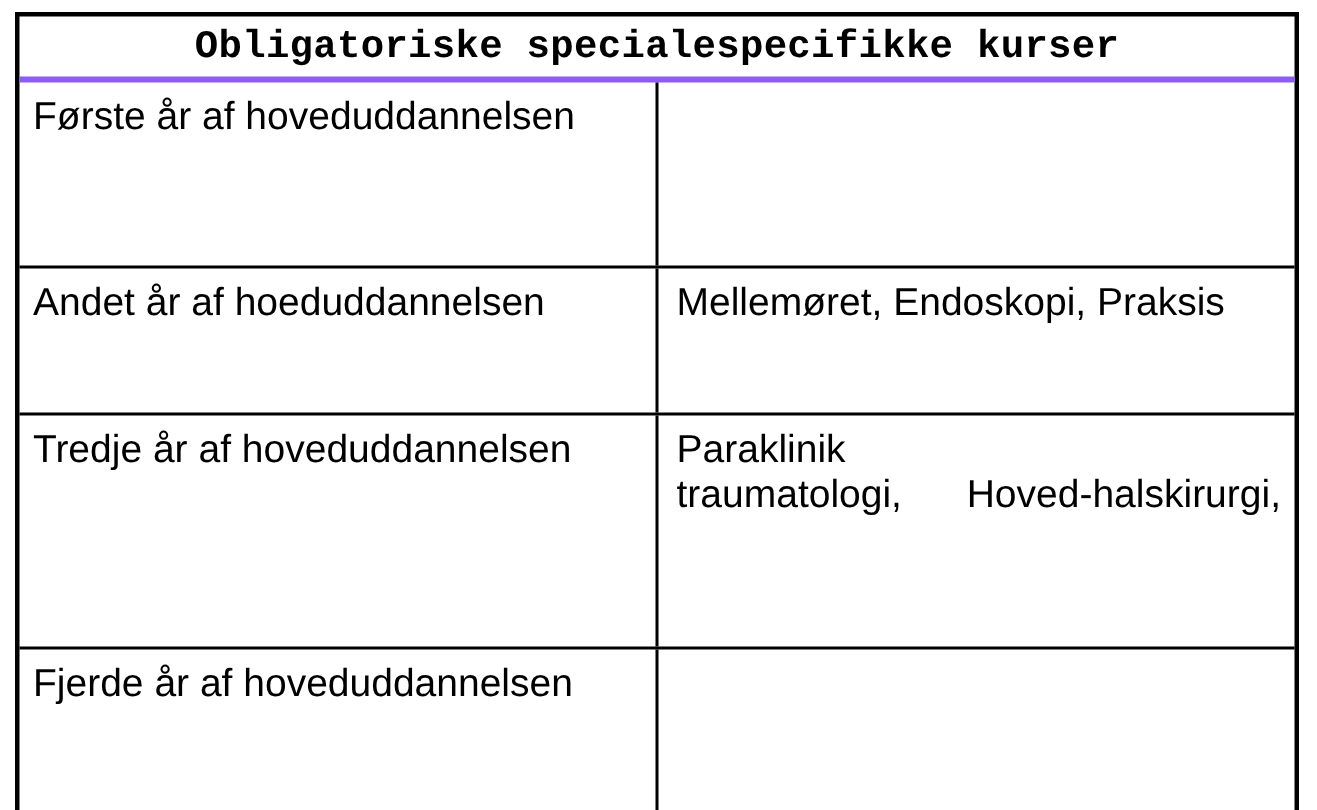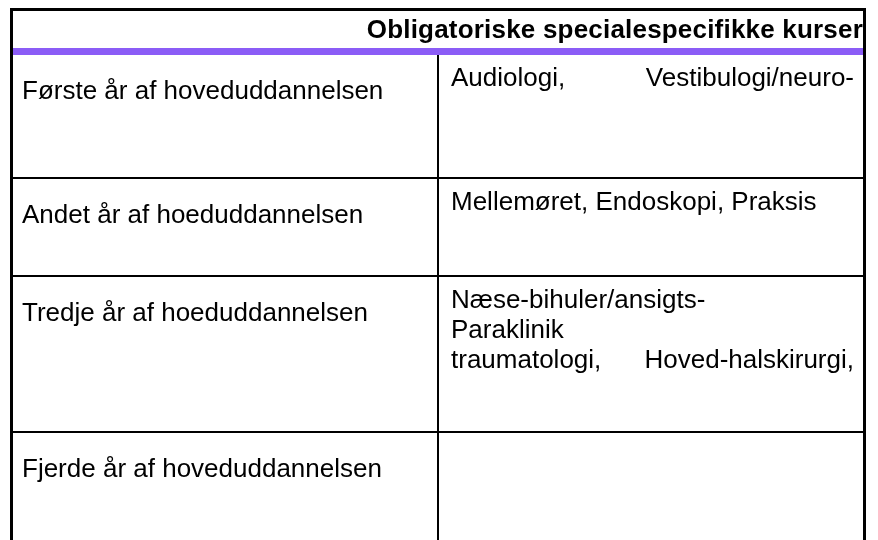--- a/index.html
+++ b/index.html
@@ -18,46 +18,47 @@
   .tbl {
     position: absolute;
     left: 10px;
     top: 8px;
     width: 850px;
     border: 3px solid #000000;
   }
   .thead {
     box-sizing: border-box;
     height: 44px;
-    border-bottom: 7px solid #8b5cf6;
+    border-bottom: 4px solid #8b5cf6;
     display: flex;
     align-items: center;
-    justify-content: flex-end;
+    justify-content: center;
     font-weight: bold;
     font-size: 26px;
     letter-spacing: 0.2px;
+    font-family: Liberation Mono, monospace;
   }
   .trow {
     box-sizing: border-box;
     display: flex;
     border-bottom: 2px solid #000000;
   }
   .trow.r1 { height: 124px; }
   .trow.r2 { height: 98px; }
   .trow.r3 { height: 156px; }
   .trow.r4 { height: 119px; border-bottom: none; }
   .cell {
     box-sizing: border-box;
     font-size: 26px;
     line-height: 30px;
   }
   .cell.left {
     width: 426px;
     border-right: 2px solid #000000;
-    padding: 20px 10px 0 9px;
+    padding: 7px 10px 0 9px;
   }
   .cell.right {
     flex: 1;
     padding: 7px 9px 0 12px;
   }
   .line {
     display: flex;
     justify-content: space-between;
     white-space: nowrap;
   }
@@ -69,46 +70,39 @@
 
   <div class="thead">
     <span>Obligatoriske specialespecifikke kurser</span>
   </div>
 
   <div class="trow r1">
     <div class="cell left">
       <span>Første år af hoveduddannelsen</span>
     </div>
     <div class="cell right">
-      <div class="line">
-        <span>Audiologi,</span>
-        <span>Vestibulogi/neuro-</span>
-      </div>
     </div>
   </div>
 
   <div class="trow r2">
     <div class="cell left">
       <span>Andet år af hoeduddannelsen</span>
     </div>
     <div class="cell right">
       <div class="line">
         <span>Mellemøret, Endoskopi, Praksis</span>
       </div>
     </div>
   </div>
 
   <div class="trow r3">
     <div class="cell left">
-      <span>Tredje år af hoeduddannelsen</span>
+      <span>Tredje år af hoveduddannelsen</span>
     </div>
     <div class="cell right">
-      <div class="line">
-        <span>Næse-bihuler/ansigts-</span>
-      </div>
       <div class="line">
         <span>Paraklinik</span>
       </div>
       <div class="line">
         <span>traumatologi,</span>
         <span>Hoved-halskirurgi,</span>
       </div>
     </div>
   </div>
 

